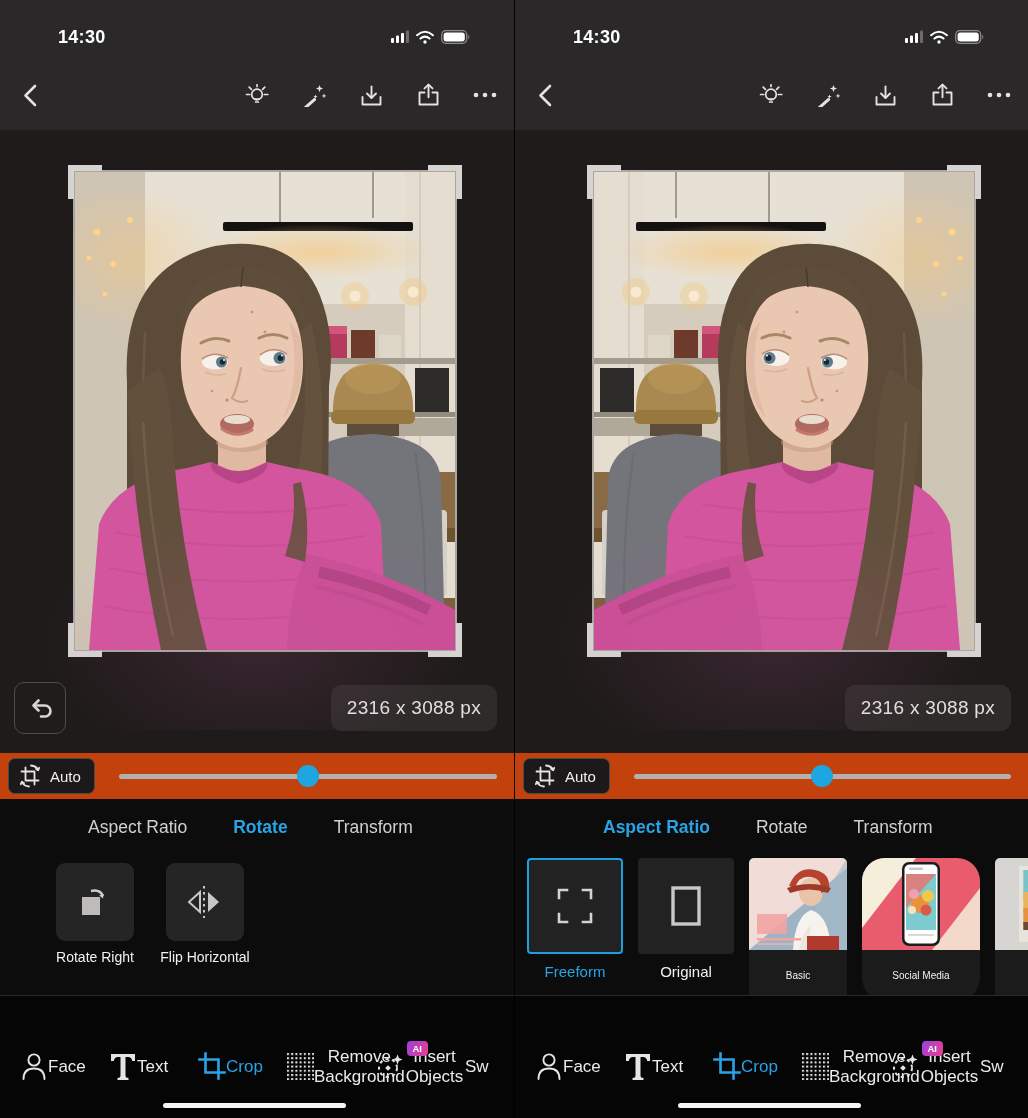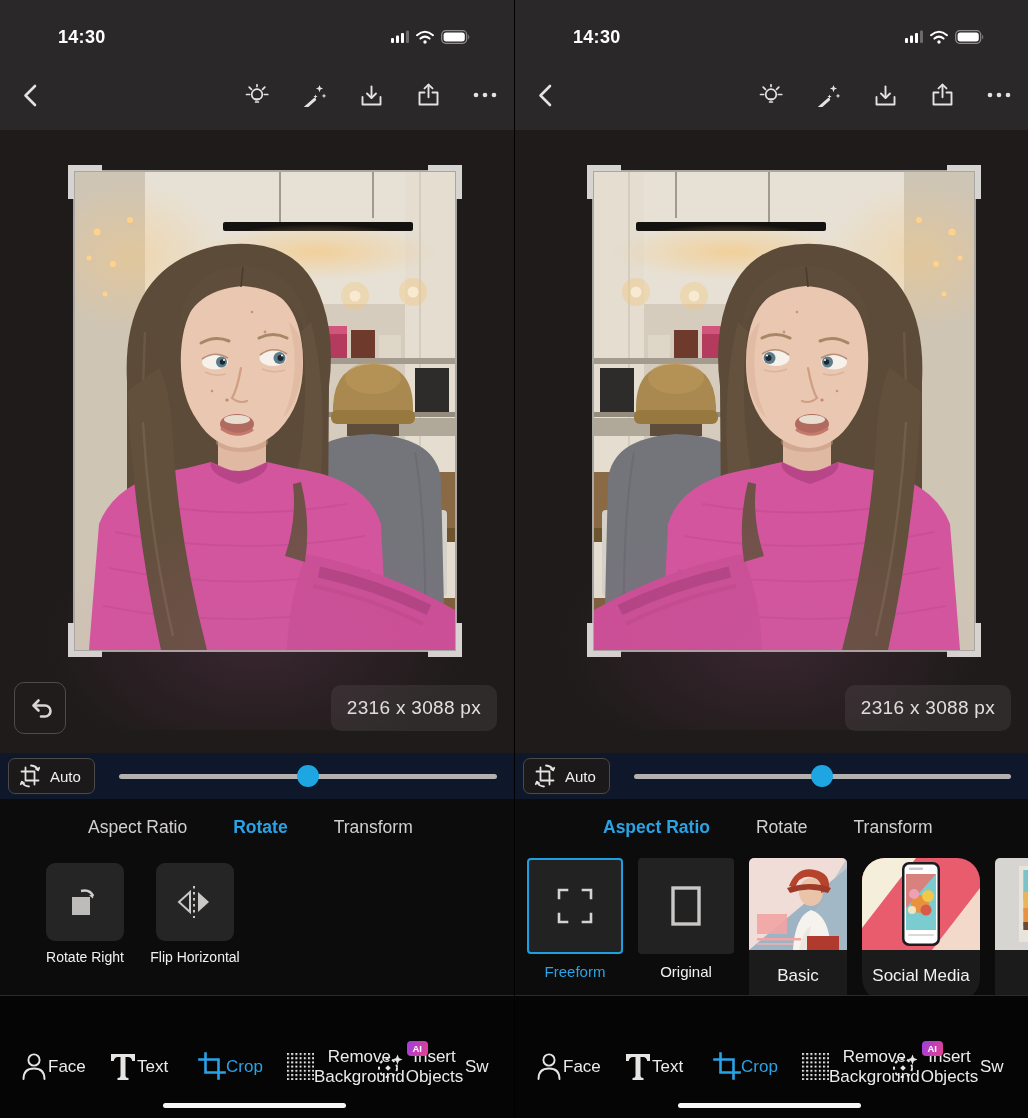--- a/index.html
+++ b/index.html
@@ -33,53 +33,53 @@
   .cb.tl { top:-7px; left:-7px;  border-top-width:6px; border-left-width:6px; }
   .cb.tr { top:-7px; right:-7px; border-top-width:6px; border-right-width:6px; }
   .cb.bl { bottom:-7px; left:-7px;  border-bottom-width:6px; border-left-width:6px; }
   .cb.br { bottom:-7px; right:-7px; border-bottom-width:6px; border-right-width:6px; }
   .undo-btn { position:absolute; left:14px; top:552px; width:52px; height:52px; border-radius:10px;
     border:1.5px solid #4e4b49; background:rgba(32,29,28,.7); display:flex; align-items:center; justify-content:center; cursor:pointer; }
   .size-chip { position:absolute; right:17px; top:555px; height:46px; padding:0 16px; border-radius:10px;
     background:#2e2b2a; color:#e3e1df; font-size:19px; display:flex; align-items:center; letter-spacing:.3px; }
 
   
-  .slider-row { height:46px; background:#0f172a; display:flex; align-items:center; padding:0 17px 0 8px; }
+  .slider-row { height:46px; background:#c2410c; display:flex; align-items:center; padding:0 17px 0 8px; }
   .auto-btn { display:flex; align-items:center; gap:8px; height:36px; padding:0 13px 0 9px;
     border:1.2px solid #4c4a48; border-radius:7px; background:#1b1919; color:#f0efee; font-size:15px; cursor:pointer; }
   .slider { position:relative; flex:1; height:22px; margin-left:24px; cursor:pointer; }
   .slider-track { position:absolute; top:9px; left:0; right:0; height:4.5px; border-radius:3px; background:#b3b1af; }
   .slider-thumb { position:absolute; top:0; left:50%; width:22px; height:22px; margin-left:-11px;
     border-radius:50%; background:#1ea6e2; }
 
   
   .tabs { height:56px; background:#0d0c0c; display:flex; align-items:center; gap:46px; padding-left:88px; }
   .tab { color:#d2d0ce; font-size:17.5px; cursor:pointer; white-space:nowrap; }
   .tab.active { color:#2aa3e6; font-weight:bold; }
 
   
   .tool-area { height:140px; background:#0d0c0c; position:relative; }
-  .rot-grid { display:flex; padding-left:30px; }
+  .rot-grid { display:flex; padding-left:40px; }
   .rot-item { width:110px; display:flex; flex-direction:column; align-items:center; cursor:pointer; }
   .rot-tile { width:78px; height:78px; margin-top:8px; border-radius:9px; background:#262525;
     display:flex; align-items:center; justify-content:center; }
   .rot-label { margin-top:8px; color:#f2f1f0; font-size:14px; text-align:center; line-height:1.25; }
 
   
   .aspect-row { display:flex; gap:15px; padding-left:12px; align-items:flex-start; }
   .as-item { display:flex; flex-direction:column; align-items:center; cursor:pointer; flex:none; }
   .as-tile { width:96px; height:96px; margin-top:3px; border-radius:4px; background:#232222;
     display:flex; align-items:center; justify-content:center; }
   .as-tile.selected { border:2.5px solid #1ea0e0; }
   .as-label { margin-top:9px; color:#f2f1f0; font-size:15px; }
   .as-label.selected { color:#2aa3e6; }
   .thumb-tile { width:98px; border-radius:5px; overflow:hidden; margin-top:3px; cursor:pointer; flex:none; }
   .thumb-tile.wide { width:118px;border-radius:23px; }
   .thumb-img { height:92px; display:block; width:100%; }
-  .thumb-label { height:51px; background:#1c1b1b; color:#f2f1f0; font-size:17px;
+  .thumb-label { height:51px; background:#1c1b1b; color:#f2f1f0; font-size:10px;
     display:flex; align-items:center; justify-content:center; }
 
   
   .bottombar { position:relative; height:123px; background:#050505; border-top:1px solid #2a2a2a;
     display:flex; padding:13px 0 0 20px; overflow:hidden; }
   .bb-item { width:89px; flex:none; display:flex; flex-direction:row; align-items:center; cursor:pointer; }
   .bb-icon { height:34px; display:flex; align-items:flex-end; justify-content:center; position:relative; }
   .bb-label { margin-top:7px; color:#ecebea; font-size:17px; text-align:center; line-height:1.2; }
   .bb-item.active .bb-label { color:#2aa3e6; }
   .ai-badge { position:absolute; top:-6px; right:-24px; padding:2px 6px; border-radius:4px;

